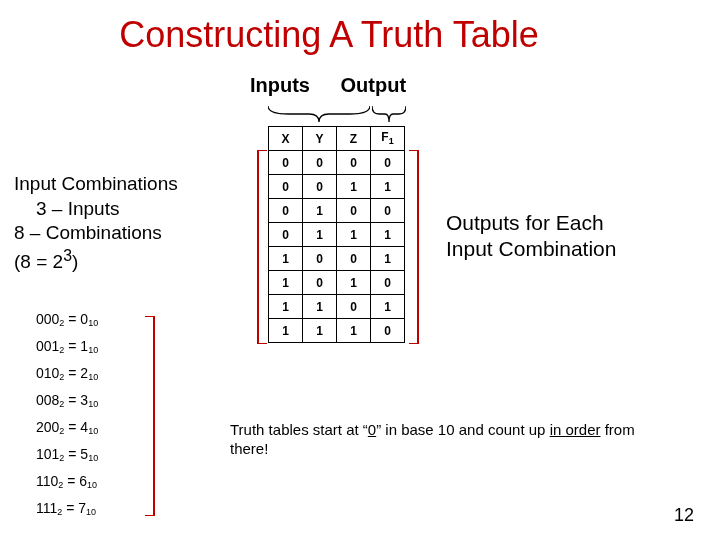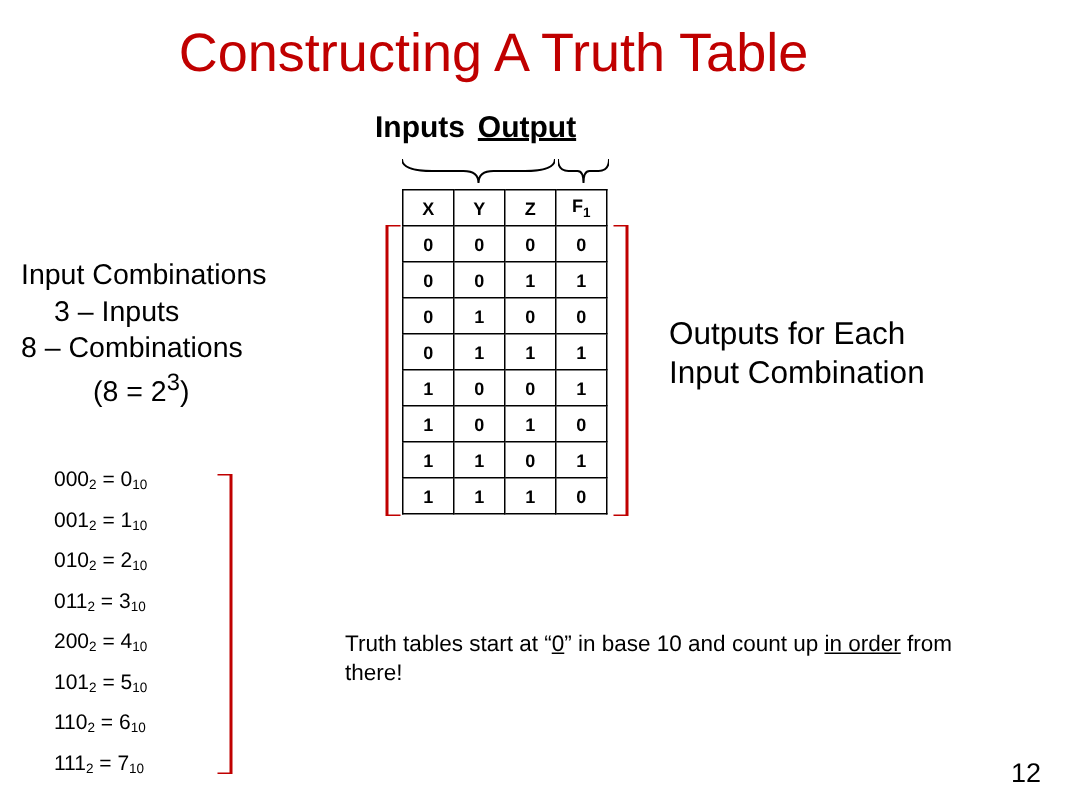--- a/index.html
+++ b/index.html
@@ -22,21 +22,21 @@
     color: #c00000;
   }
   .header-labels {
     position: absolute;
     top: 74px;
     left: 250px;
     font-size: 20px;
     font-weight: bold;
   }
   .header-labels .inputs { display: inline-block; text-align: center; }
-  .header-labels .output { display: inline-block; margin-left: 3px; text-decoration: underline; }
+  .header-labels .output { display: inline-block; margin-left: 25px; }
   .brace-inputs, .brace-output {
     position: absolute;
     top: 104px;
     height: 18px;
   }
   .brace-inputs svg, .brace-output svg { display: block; }
 
   .tt {
     position: absolute;
     top: 126px;
@@ -56,21 +56,21 @@
 
   .input-combos {
     position: absolute;
     top: 172px;
     left: 14px;
     font-size: 19px;
     line-height: 1.3;
   }
   .input-combos .l2 { margin-left: 22px; }
   .input-combos .l3 { }
-  .input-combos .l4 { margin-left: 48px; }
+  .input-combos .l4 { }
 
   .outputs-label {
     position: absolute;
     top: 210px;
     left: 446px;
     font-size: 21px;
     line-height: 1.25;
   }
 
   .conv-list {
@@ -216,21 +216,21 @@
 
 <div class="outputs-label">
   <div>Outputs for Each</div>
   <div>Input Combination</div>
 </div>
 
 <div class="conv-list">
   <div><span>000</span><sub>2</sub> = <span>0</span><sub>10</sub></div>
   <div><span>001</span><sub>2</sub> = <span>1</span><sub>10</sub></div>
   <div><span>010</span><sub>2</sub> = <span>2</span><sub>10</sub></div>
-  <div><span>011</span><sub>2</sub> = <span>3</span><sub>10</sub></div>
+  <div><span>008</span><sub>2</sub> = <span>3</span><sub>10</sub></div>
   <div><span>200</span><sub>2</sub> = <span>4</span><sub>10</sub></div>
   <div><span>101</span><sub>2</sub> = <span>5</span><sub>10</sub></div>
   <div><span>110</span><sub>2</sub> = <span>6</span><sub>10</sub></div>
   <div><span>111</span><sub>2</sub> = <span>7</span><sub>10</sub></div>
 </div>
 
 <div class="red-bracket">
   <svg width="18" height="200">
       <path d="M1 0 L10 0 L10 200 L1 200" fill="none" stroke="#c00000" stroke-width="2"></path>
     </svg>

